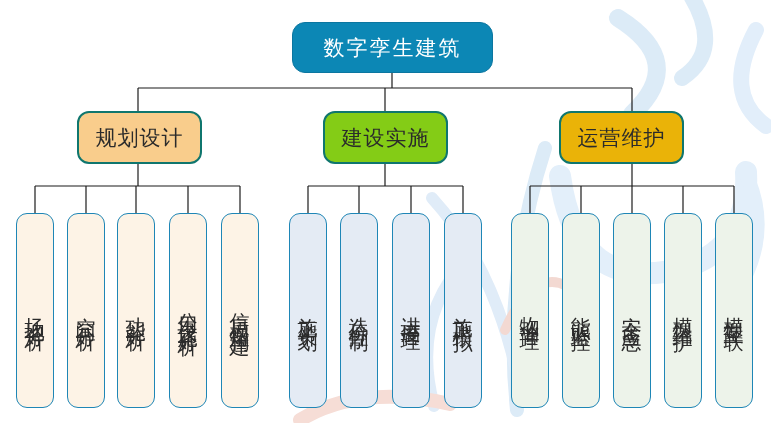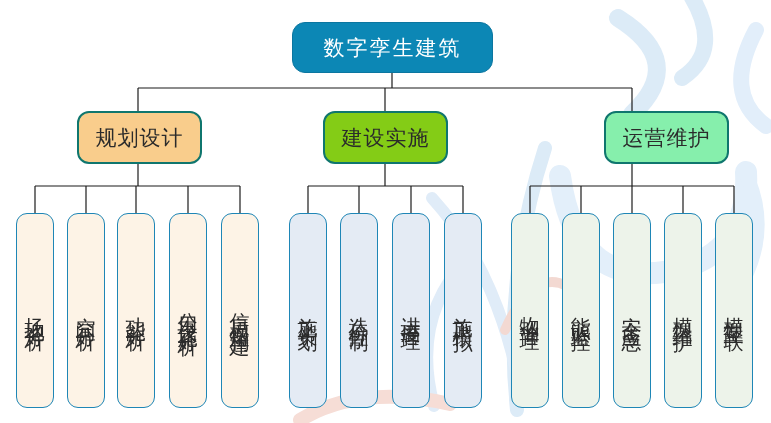--- a/index.html
+++ b/index.html
@@ -23,21 +23,21 @@
     background: #0c87b5; border: 1px solid #0b76a0; border-radius: 13px;
   }
   .node-root .lbl { color: #ffffff; font-size: 21px; letter-spacing: 2px; font-weight: 500; }
   .node-branch {
     top: 111px; width: 125px; height: 53px;
     border: 2px solid #0f766e; border-radius: 12px;
   }
   .node-branch .lbl { color: #2b2b2b; font-size: 21px; letter-spacing: 1px; }
   #branch-planning     { left: 77px;  background: #f9cd8c; }
   #branch-construction { left: 323px; background: #84cc16; }
-  #branch-operation    { left: 604px; background: #86efac; }
+  #branch-operation    { left: 559px; background: #eab308; }
   .node-leaf {
     top: 213px; width: 38px; height: 195px;
     border: 1.5px solid #1e86b6; border-radius: 11px;
   }
   .node-leaf .lbl {
     writing-mode: vertical-rl; text-orientation: upright;
     color: #2b2b2b; font-size: 20px; line-height: 1; letter-spacing: 5px;
   }
   .leaf-planning     { background: #fdf3e6; }
   .leaf-construction { background: #e4ebf4; }

